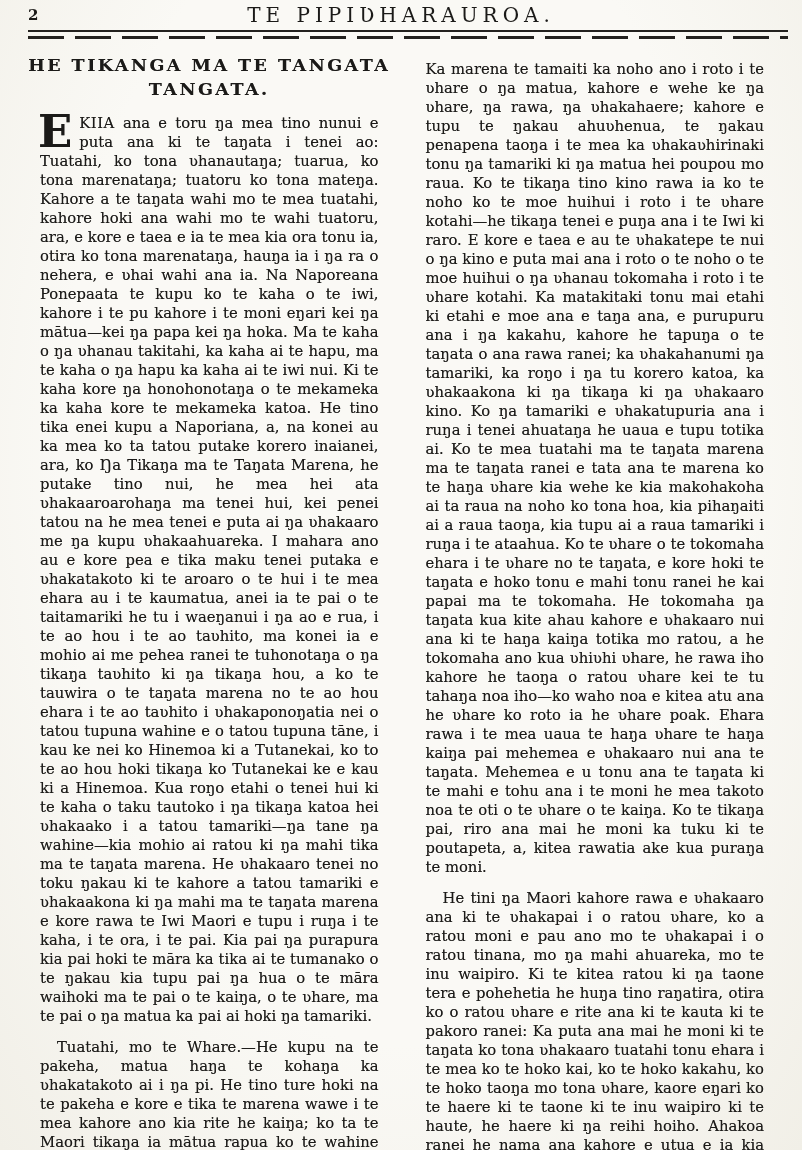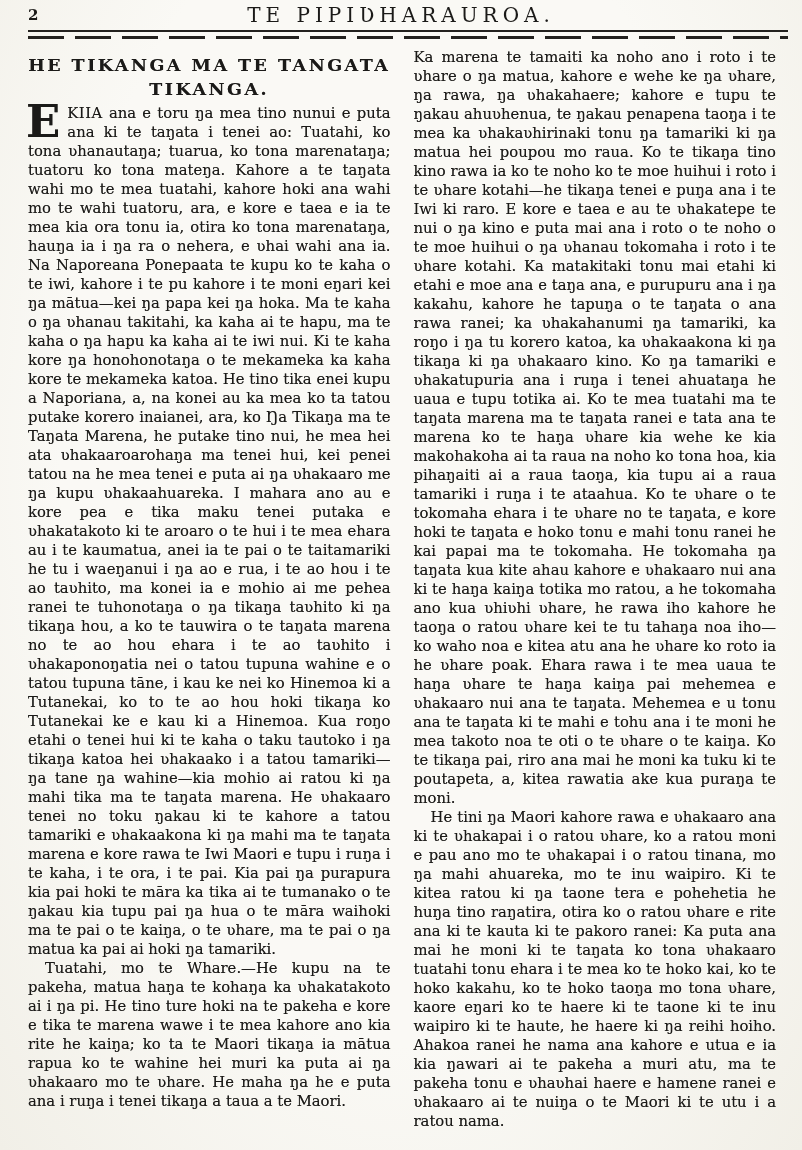--- a/index.html
+++ b/index.html
@@ -77,21 +77,21 @@
     text-align: center;
     font-size: 14.5px;
     margin: 9px 0 13px 0;
     letter-spacing: 0.4px;
   }
   .byline .smallcaps {
     font-variant: small-caps;
     letter-spacing: 0.8px;
   }
   p.body-par {
-    margin: 0;
+    margin: 12px;
   }
   p.indent {
     text-indent: 17px;
   }
   .dropcap {
     float: left;
     font-size: 45px;
     line-height: 33px;
     font-weight: bold;
     padding: 2px 7px 0 0;
@@ -114,21 +114,21 @@
   </div>
 
   <div class="head-rule-solid"></div>
   <div class="head-rule-dashed"></div>
 
   <div class="columns">
 
     <div class="col">
       <h1 class="article-title">
         <span>HE TIKANGA MA TE TANGATA</span><br>
-        <span>TIKANGA.</span>
+        <span>TANGATA.</span>
       </h1>
 
       <p class="body-par">
         <span class="dropcap">E</span><span class="lead-word">KIIA</span><span> ana e toru ŋa mea tino nunui e puta ana ki te taŋata i tenei ao: Tuatahi, ko tona ʋhanautaŋa; tuarua, ko tona marenataŋa; tuatoru ko tona mateŋa. Kahore a te taŋata wahi mo te mea tuatahi, kahore hoki ana wahi mo te wahi tuatoru, ara, e kore e taea e ia te mea kia ora tonu ia, otira ko tona marenataŋa, hauŋa ia i ŋa ra o nehera, e ʋhai wahi ana ia. Na Naporeana Ponepaata te kupu ko te kaha o te iwi, kahore i te pu kahore i te moni eŋari kei ŋa mātua—kei ŋa papa kei ŋa hoka. Ma te kaha o ŋa ʋhanau takitahi, ka kaha ai te hapu, ma te kaha o ŋa hapu ka kaha ai te iwi nui. Ki te kaha kore ŋa honohonotaŋa o te mekameka ka kaha kore te mekameka katoa. He tino tika enei kupu a Naporiana, a, na konei au ka mea ko ta tatou putake korero inaianei, ara, ko Ŋa Tikaŋa ma te Taŋata Marena, he putake tino nui, he mea hei ata ʋhakaaroarohaŋa ma tenei hui, kei penei tatou na he mea tenei e puta ai ŋa ʋhakaaro me ŋa kupu ʋhakaahuareka. I mahara ano au e kore pea e tika maku tenei putaka e ʋhakatakoto ki te aroaro o te hui i te mea ehara au i te kaumatua, anei ia te pai o te taitamariki he tu i waeŋanui i ŋa ao e rua, i te ao hou i te ao taʋhito, ma konei ia e mohio ai me pehea ranei te tuhonotaŋa o ŋa tikaŋa taʋhito ki ŋa tikaŋa hou, a ko te tauwira o te taŋata marena no te ao hou ehara i te ao taʋhito i ʋhakaponoŋatia nei o tatou tupuna wahine e o tatou tupuna tāne, i kau ke nei ko Hinemoa ki a Tutanekai, ko to te ao hou hoki tikaŋa ko Tutanekai ke e kau ki a Hinemoa. Kua roŋo etahi o tenei hui ki te kaha o taku tautoko i ŋa tikaŋa katoa hei ʋhakaako i a tatou tamariki—ŋa tane ŋa wahine—kia mohio ai ratou ki ŋa mahi tika ma te taŋata marena. He ʋhakaaro tenei no toku ŋakau ki te kahore a tatou tamariki e ʋhakaakona ki ŋa mahi ma te taŋata marena e kore rawa te Iwi Maori e tupu i ruŋa i te kaha, i te ora, i te pai. Kia pai ŋa purapura kia pai hoki te māra ka tika ai te tumanako o te ŋakau kia tupu pai ŋa hua o te māra waihoki ma te pai o te kaiŋa, o te ʋhare, ma te pai o ŋa matua ka pai ai hoki ŋa tamariki.</span>
       </p>
 
       <p class="body-par indent">
         <span class="italic-lead">Tuatahi, mo te Whare.</span><span>—He kupu na te pakeha, matua haŋa te kohaŋa ka ʋhakatakoto ai i ŋa pi. He tino ture hoki na te pakeha e kore e tika te marena wawe i te mea kahore ano kia rite he kaiŋa; ko ta te Maori tikaŋa ia mātua rapua ko te wahine hei muri ka puta ai ŋa ʋhakaaro mo te ʋhare. He maha ŋa he e puta ana i ruŋa i tenei tikaŋa a taua a te Maori.</span>
       </p>
     </div>

